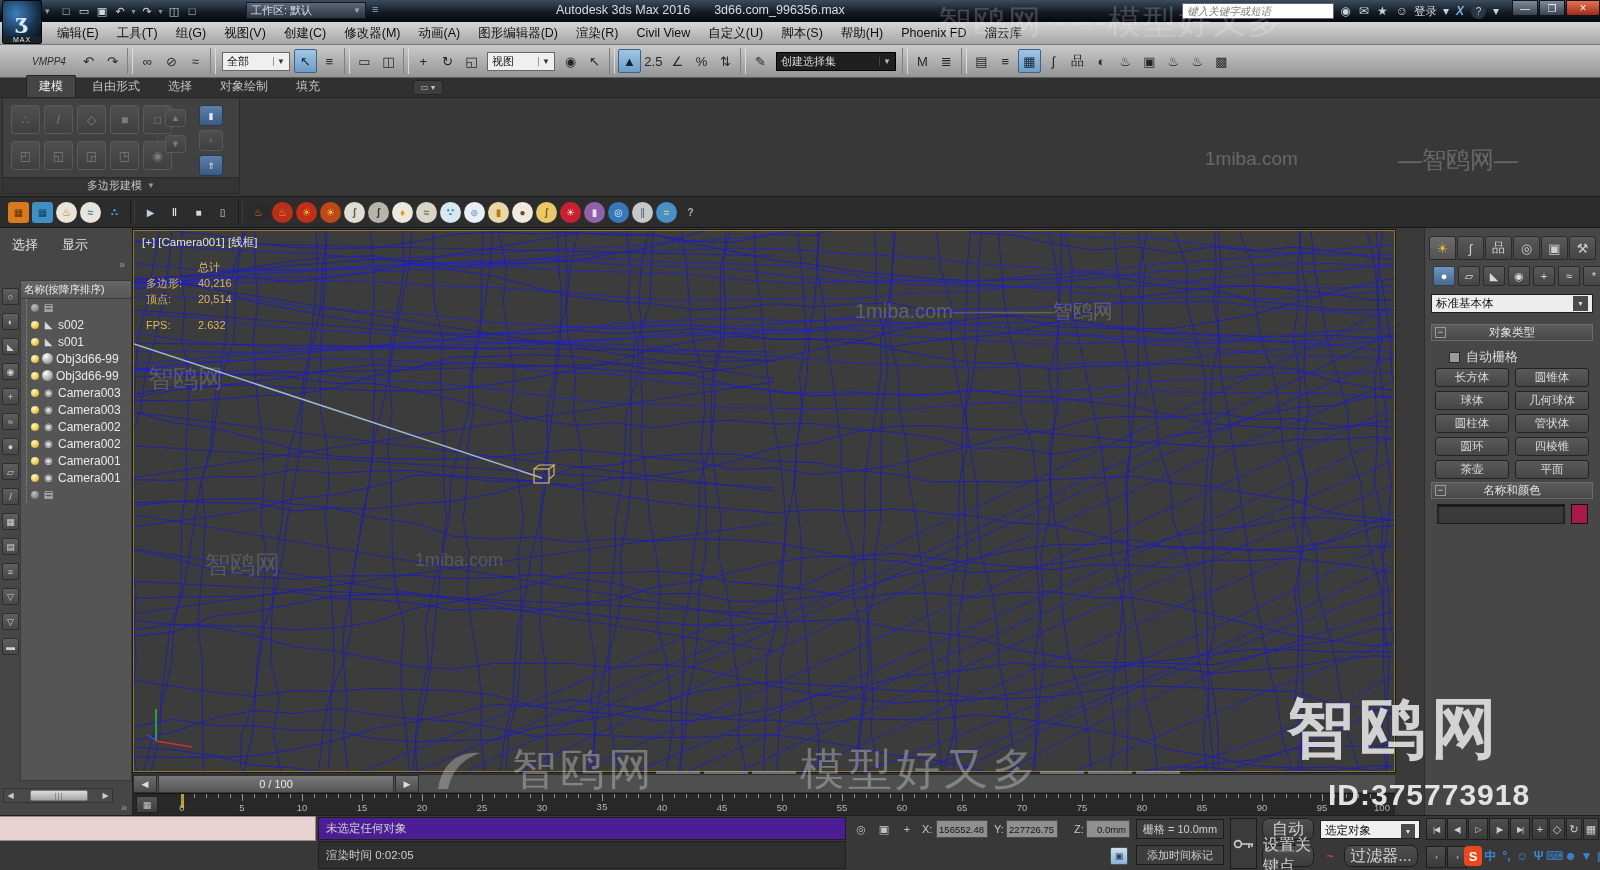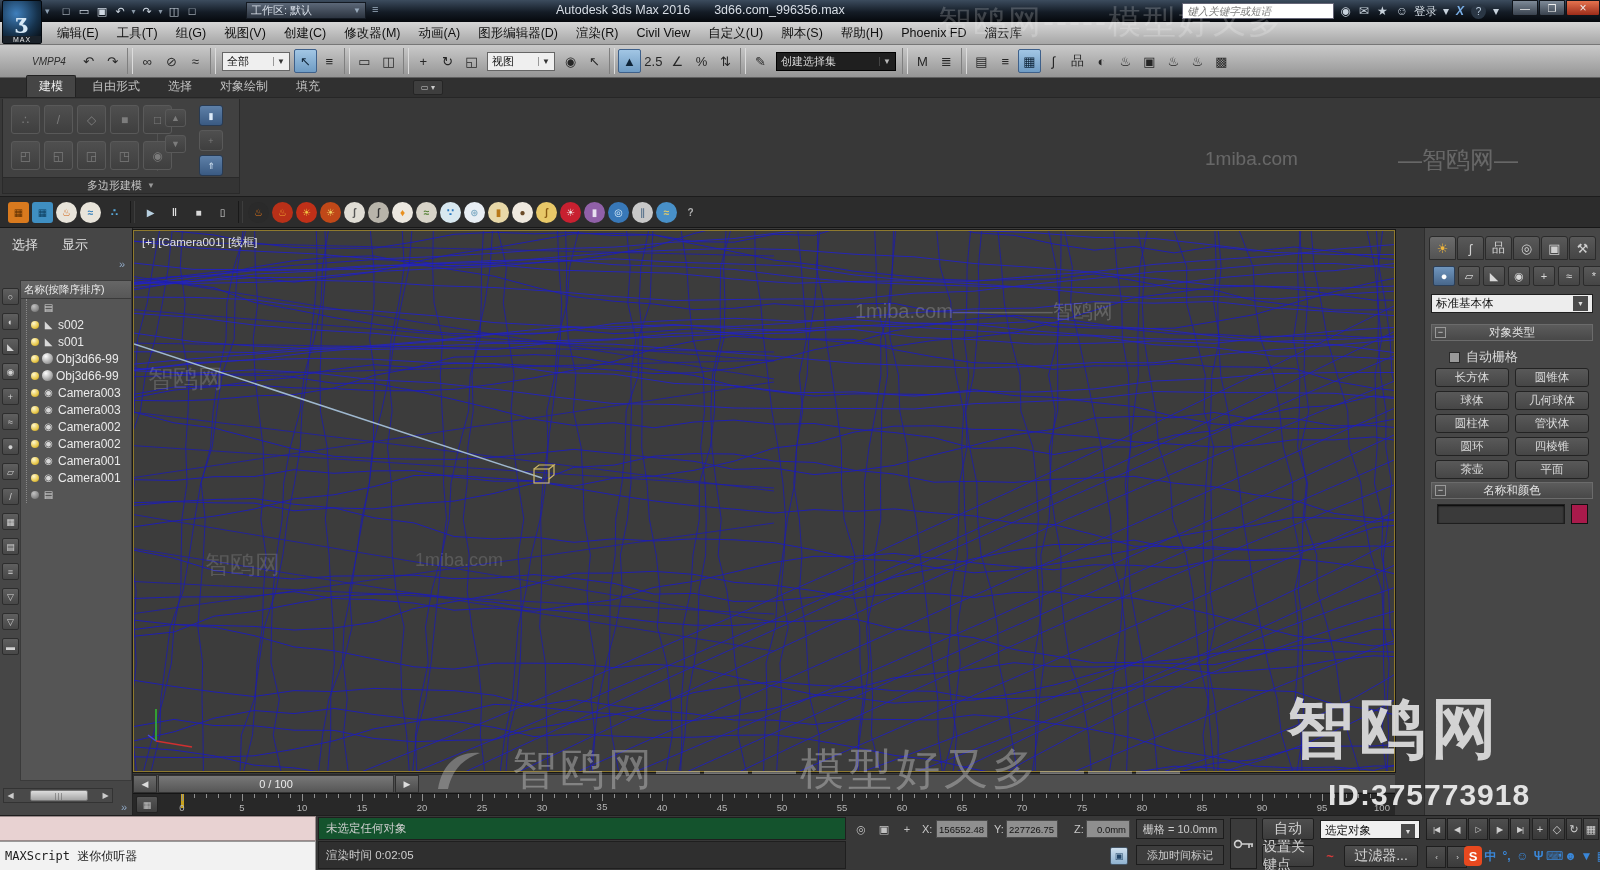--- a/index.html
+++ b/index.html
@@ -164,32 +164,32 @@
 #cp-roll2{top:254px}
 #cp-namefield{position:absolute;left:12px;top:276px;width:128px;height:20px;background:#3a3a3a;
   border:1px solid #1e1e1e;box-shadow:inset 0 1px 2px #000}
 #cp-swatch{position:absolute;left:146px;top:276px;width:17px;height:20px;border:1px solid #111}
 
 
 #statusbar{position:absolute;left:0;top:815px;width:100%;height:55px;background:#383838;border-top:1px solid #1e1e1e}
 #msx-pink{position:absolute;left:0;top:0;width:316px;height:25px;background:#e8d2d2;border:1px solid #9a8a8a;border-left:none}
 #msx-white{position:absolute;left:0;top:25px;width:316px;height:30px;background:#f2f2f2;border:1px solid #999;border-left:none;
   color:#1c1c1c;font-family:"DejaVu Sans Mono","Liberation Mono",monospace;font-size:12px;display:flex;align-items:center;padding-left:5px}
-#prompt1{position:absolute;left:318px;top:1px;width:528px;height:23px;background:#14532d;border:1px solid #1f1f1f;
+#prompt1{position:absolute;left:318px;top:1px;width:528px;height:23px;background:#4c1d95;border:1px solid #1f1f1f;
   color:#cfcfcf;font-size:11.5px;display:flex;align-items:center;padding-left:7px}
 #prompt2{position:absolute;left:318px;top:25px;width:528px;height:28px;background:#2f2f2f;border:1px solid #1f1f1f;
   color:#cfcfcf;font-size:11.5px;display:flex;align-items:center;padding-left:7px;gap:6px}
 .stic{position:absolute;top:4px;width:18px;height:18px;color:#c2c2c2;font-size:11px;display:flex;align-items:center;justify-content:center}
 .slabel{position:absolute;top:7px;color:#c8c8c8;font-size:11px}
 .sfield{position:absolute;top:4px;height:18px;background:#8f8f8f;border:1px solid #4a4a4a;color:#141414;
   font-size:9.5px;display:flex;align-items:center;justify-content:flex-end;padding:0 3px}
 .sbox{position:absolute;height:20px;background:#3d3d3d;border:1px solid #1c1c1c;color:#cdcdcd;font-size:11px;
   display:flex;align-items:center;justify-content:center;gap:4px}
-.sbtn{position:absolute;height:22px;background:linear-gradient(#4e4e4e,#3c3c3c);border:1px solid #1e1e1e;border-radius:2px;
-  color:#d2d2d2;font-size:14px;display:flex;align-items:center;justify-content:center}
+.sbtn{position:absolute;height:22px;background:linear-gradient(#4e4e4e,#3c3c3c);border:1px solid #1e1e1e;border-radius:7px;
+  color:#d2d2d2;font-size:16px;display:flex;align-items:center;justify-content:center}
 #key-btn{position:absolute;left:1230px;top:2px;width:27px;height:51px;background:#3b3b3b;border:1px solid #1c1c1c;
   display:flex;align-items:center;justify-content:center}
 #sel-dd{position:absolute;left:1320px;top:4px;width:100px;height:19px;background:#f0f0f0;border:1px solid #1f1f1f;
   color:#111;font-size:11.5px;display:flex;align-items:flex-end;padding:0 4px}
 #sel-dd .dd-sq{margin-left:auto;width:14px;height:14px;background:#4a4a4a;color:#ddd;font-size:7px;display:flex;align-items:center;justify-content:center}
 #playback{position:absolute;left:1426px;top:2px;display:flex;gap:1px}
 .pbtn{width:20px;height:22px;background:linear-gradient(#4e4e4e,#3b3b3b);border:1px solid #1e1e1e;color:#cfcfcf;
   font-size:8px;display:flex;align-items:center;justify-content:center;letter-spacing:-1px}
 #navcluster{position:absolute;left:1532px;top:2px;display:flex;gap:1px}
 .nbtn{width:16px;height:22px;color:#cfcfcf;font-size:11px;display:flex;align-items:center;justify-content:center;
@@ -633,20 +633,38 @@
           <rect x="400" y="238" width="15" height="14"></rect>
           <path d="M400 238 l5 -4 h15 l-5 4 M415 238 l5 -4 v10 l-5 4"></path>
         </g>
         <g stroke-width="1.5">
           <line x1="22" y1="510" x2="22" y2="478" stroke="#30c030"></line>
           <line x1="22" y1="510" x2="58" y2="516" stroke="#d03030"></line>
           <line x1="22" y1="510" x2="14" y2="504" stroke="#4848d8"></line>
         </g>
       </svg>
     <div id="vp-label">[+] [Camera001] [线框]</div>
+    <div id="vp-stats">
+      <div class="st-row">
+          <span class="st-l"></span>
+          <span>总计</span>
+        </div>
+      <div class="st-row">
+          <span class="st-l">多边形:</span>
+          <span>40,216</span>
+        </div>
+      <div class="st-row">
+          <span class="st-l">顶点:</span>
+          <span>20,514</span>
+        </div>
+      <div class="st-row st-fps">
+          <span class="st-l">FPS:</span>
+          <span>2.632</span>
+        </div>
+    </div>
   </div>
 
   <div id="timeslider">
     <div class="ts-btn" style="left:0">◀</div>
     <div id="ts-handle">0 / 100</div>
     <div class="ts-btn" style="left:262px">▶</div>
   </div>
   <div id="ruler">
     <div id="mini-curve-btn">▦</div>
     <div id="ruler-marker"></div>
@@ -821,21 +839,20 @@
         <span class="roll-minus">−</span>
         <span>名称和颜色</span>
       </div>
       <div id="cp-namefield"></div>
       <div id="cp-swatch" style="background: rgb(169, 26, 75);"></div>
     </div>
   </div>
 
   <div id="statusbar">
     <div id="msx-pink"></div>
-    <div id="msx-white">MAXScript 迷你侦听器</div>
     <div id="prompt1">未选定任何对象</div>
     <div id="prompt2">渲染时间 0:02:05</div>
     <span id="st-icons"></span>
     <span class="slabel" style="left:922px">X:</span>
     <div class="sfield" style="left:936px;width:52px">156552.48</div>
     <span class="slabel" style="left:994px">Y:</span>
     <div class="sfield" style="left:1006px;width:52px">227726.75</div>
     <span class="slabel" style="left:1074px">Z:</span>
     <div class="sfield" style="left:1086px;width:44px">0.0mm</div>
     <div class="sbox" style="left:1136px;top:3px;width:88px">栅格 = 10.0mm</div>

